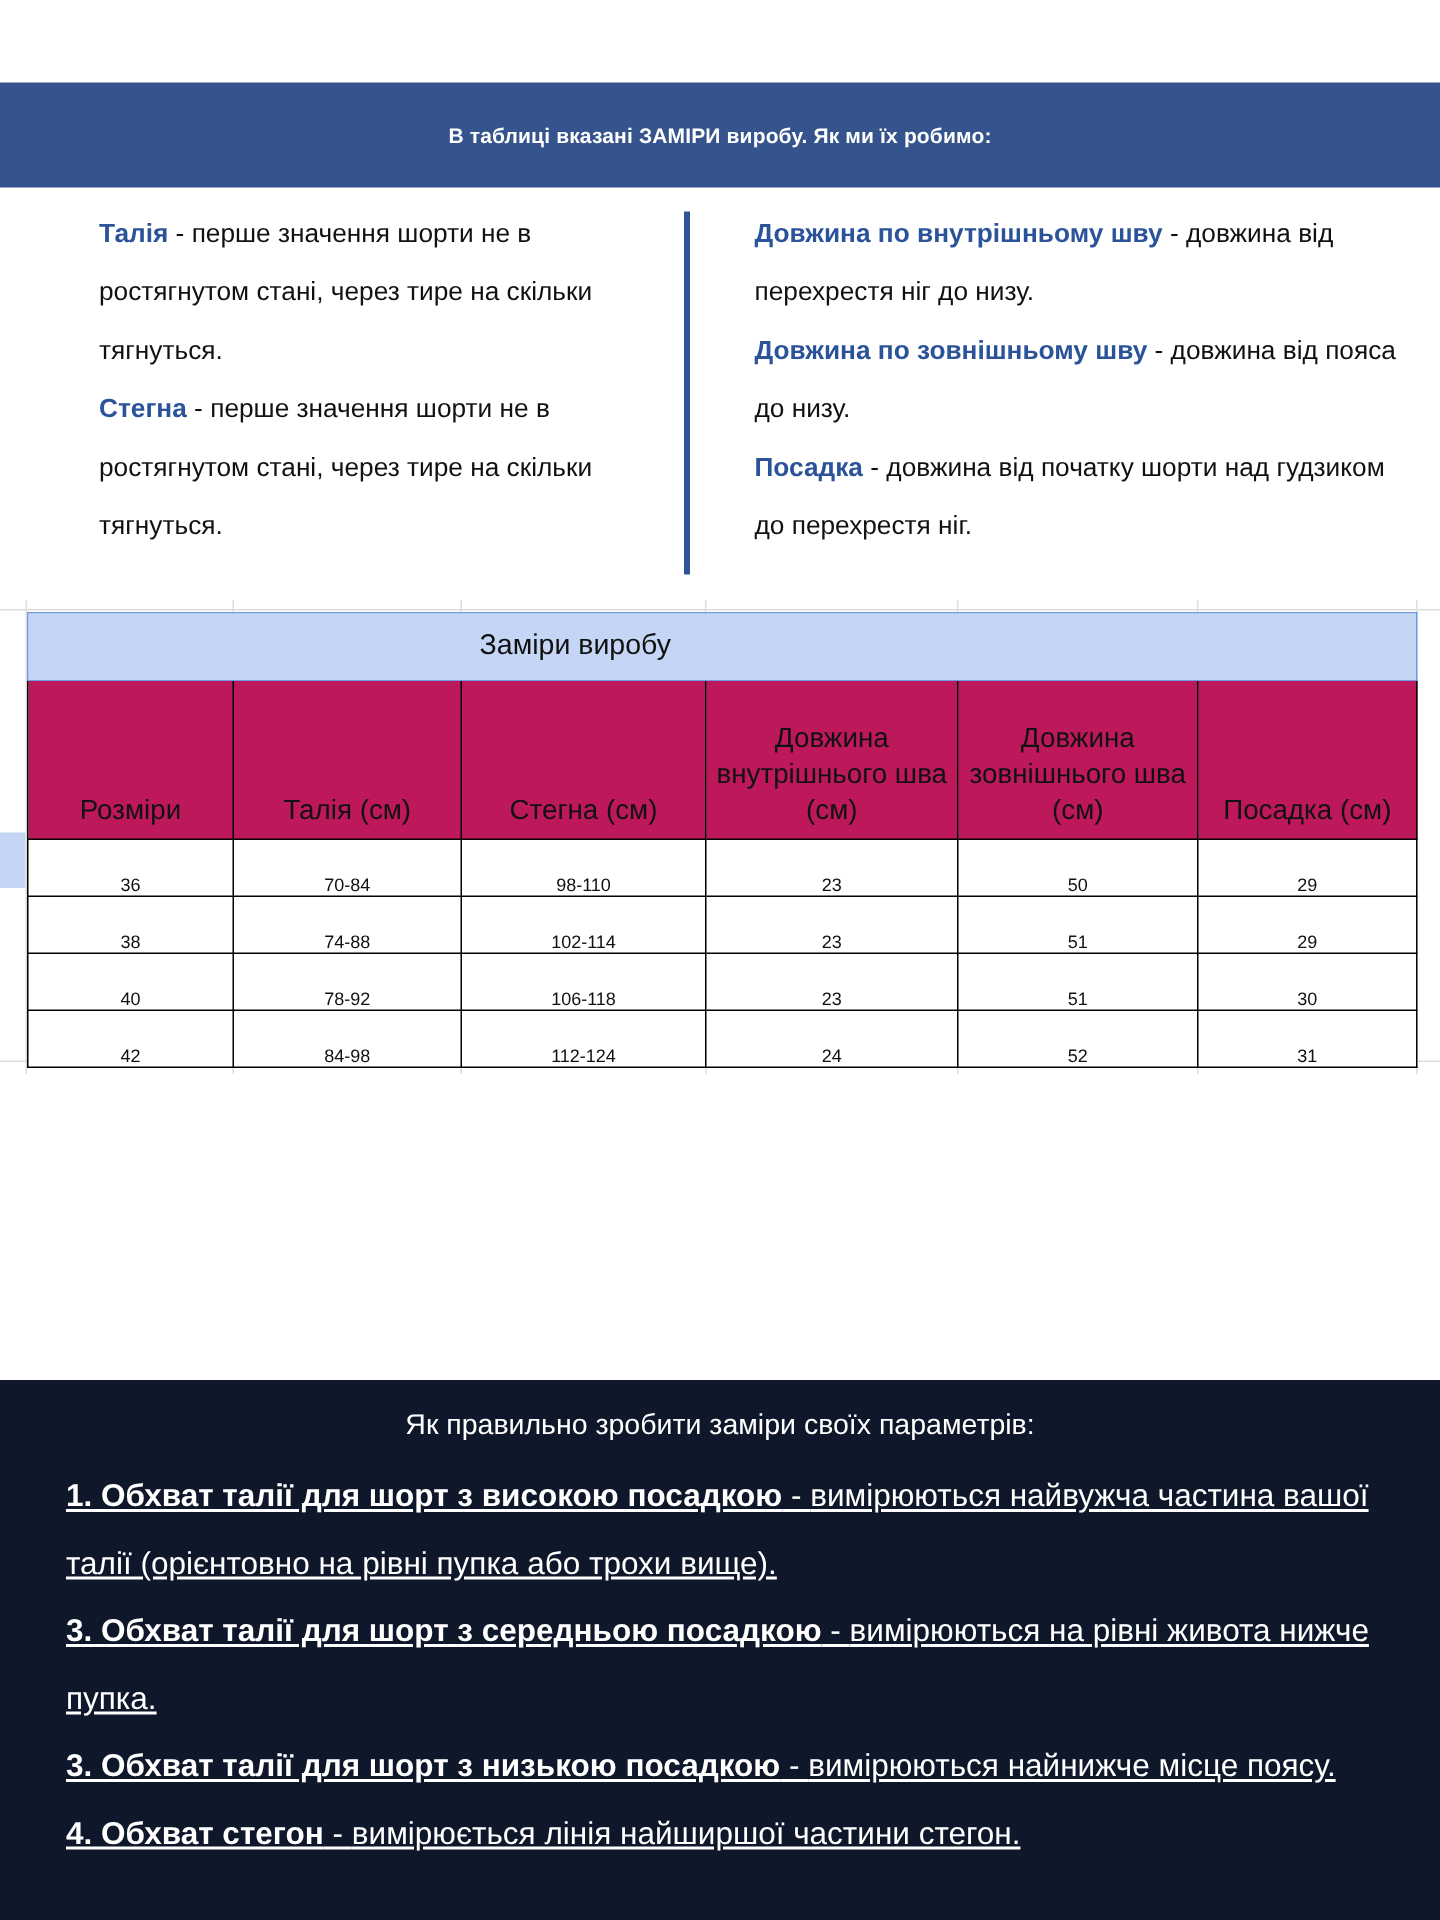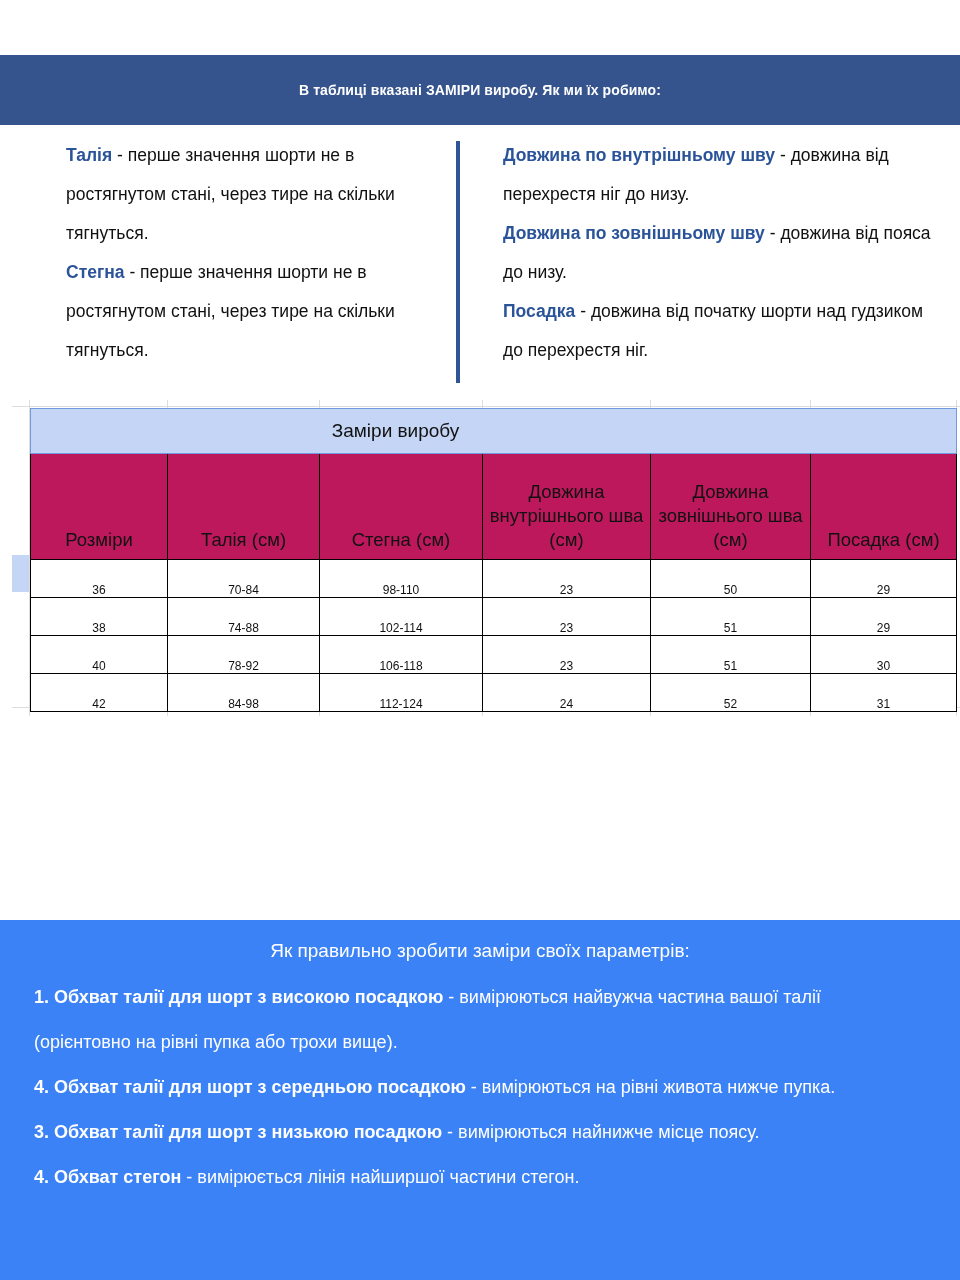--- a/index.html
+++ b/index.html
@@ -71,21 +71,21 @@
     margin: 0;
   }
   .term {
     color: #2a5399;
     font-weight: bold;
   }
 
   
   .table-wrap {
     position: absolute;
-    left: 12px;
+    left: 0;
     top: 400px;
     width: 820px;
     height: 320px;
     padding-left: 34px;
   }
   
   .ghost-v {
     position: absolute;
     top: 0;
     width: 1px;
@@ -160,40 +160,41 @@
   .c-out   { width: 160px; }
   .c-rise  { width: 146px; }
 
   
   .bottom-banner {
     position: absolute;
     left: 0;
     top: 920px;
     width: 960px;
     height: 360px;
-    background: #3b82f6;
+    background: #0f172a;
   }
   .bb-title {
     position: absolute;
     left: 0;
     top: 18px;
     width: 960px;
     text-align: center;
     color: #ffffff;
     font-size: 19px;
     line-height: 26px;
   }
   .bb-list {
     position: absolute;
-    left: 34px;
+    left: 44px;
     top: 55px;
     width: 885px;
     color: #ffffff;
-    font-size: 18px;
+    font-size: 21px;
     line-height: 45px;
+    text-decoration: underline;
   }
   .bb-list p { margin: 0; }
   .bb-strong { font-weight: bold; }
 </style>
 </head>
 <body>
 
 <div class="top-banner">
   <div class="top-banner-text">В таблиці вказані ЗАМІРИ виробу. Як ми їх робимо:</div>
 </div>
@@ -294,21 +295,21 @@
   </table>
 </div>
 
 <div class="bottom-banner">
   <div class="bb-title">Як правильно зробити заміри своїх параметрів:</div>
   <div class="bb-list">
     <p>
       <span class="bb-strong">1. Обхват талії для шорт з високою посадкою</span><span> - </span><span>вимірюються найвужча частина вашої талії (орієнтовно на рівні пупка або трохи вище).</span>
     </p>
     <p>
-      <span class="bb-strong">4. Обхват талії для шорт з середньою посадкою</span><span> - </span><span>вимірюються на рівні живота нижче пупка.</span>
+      <span class="bb-strong">3. Обхват талії для шорт з середньою посадкою</span><span> - </span><span>вимірюються на рівні живота нижче пупка.</span>
     </p>
     <p>
       <span class="bb-strong">3. Обхват талії для шорт з низькою посадкою</span><span> - </span><span>вимірюються найнижче місце поясу.</span>
     </p>
     <p>
       <span class="bb-strong">4. Обхват стегон</span><span> - </span><span>вимірюється лінія найширшої частини стегон.</span>
     </p>
   </div>
 </div>
 

